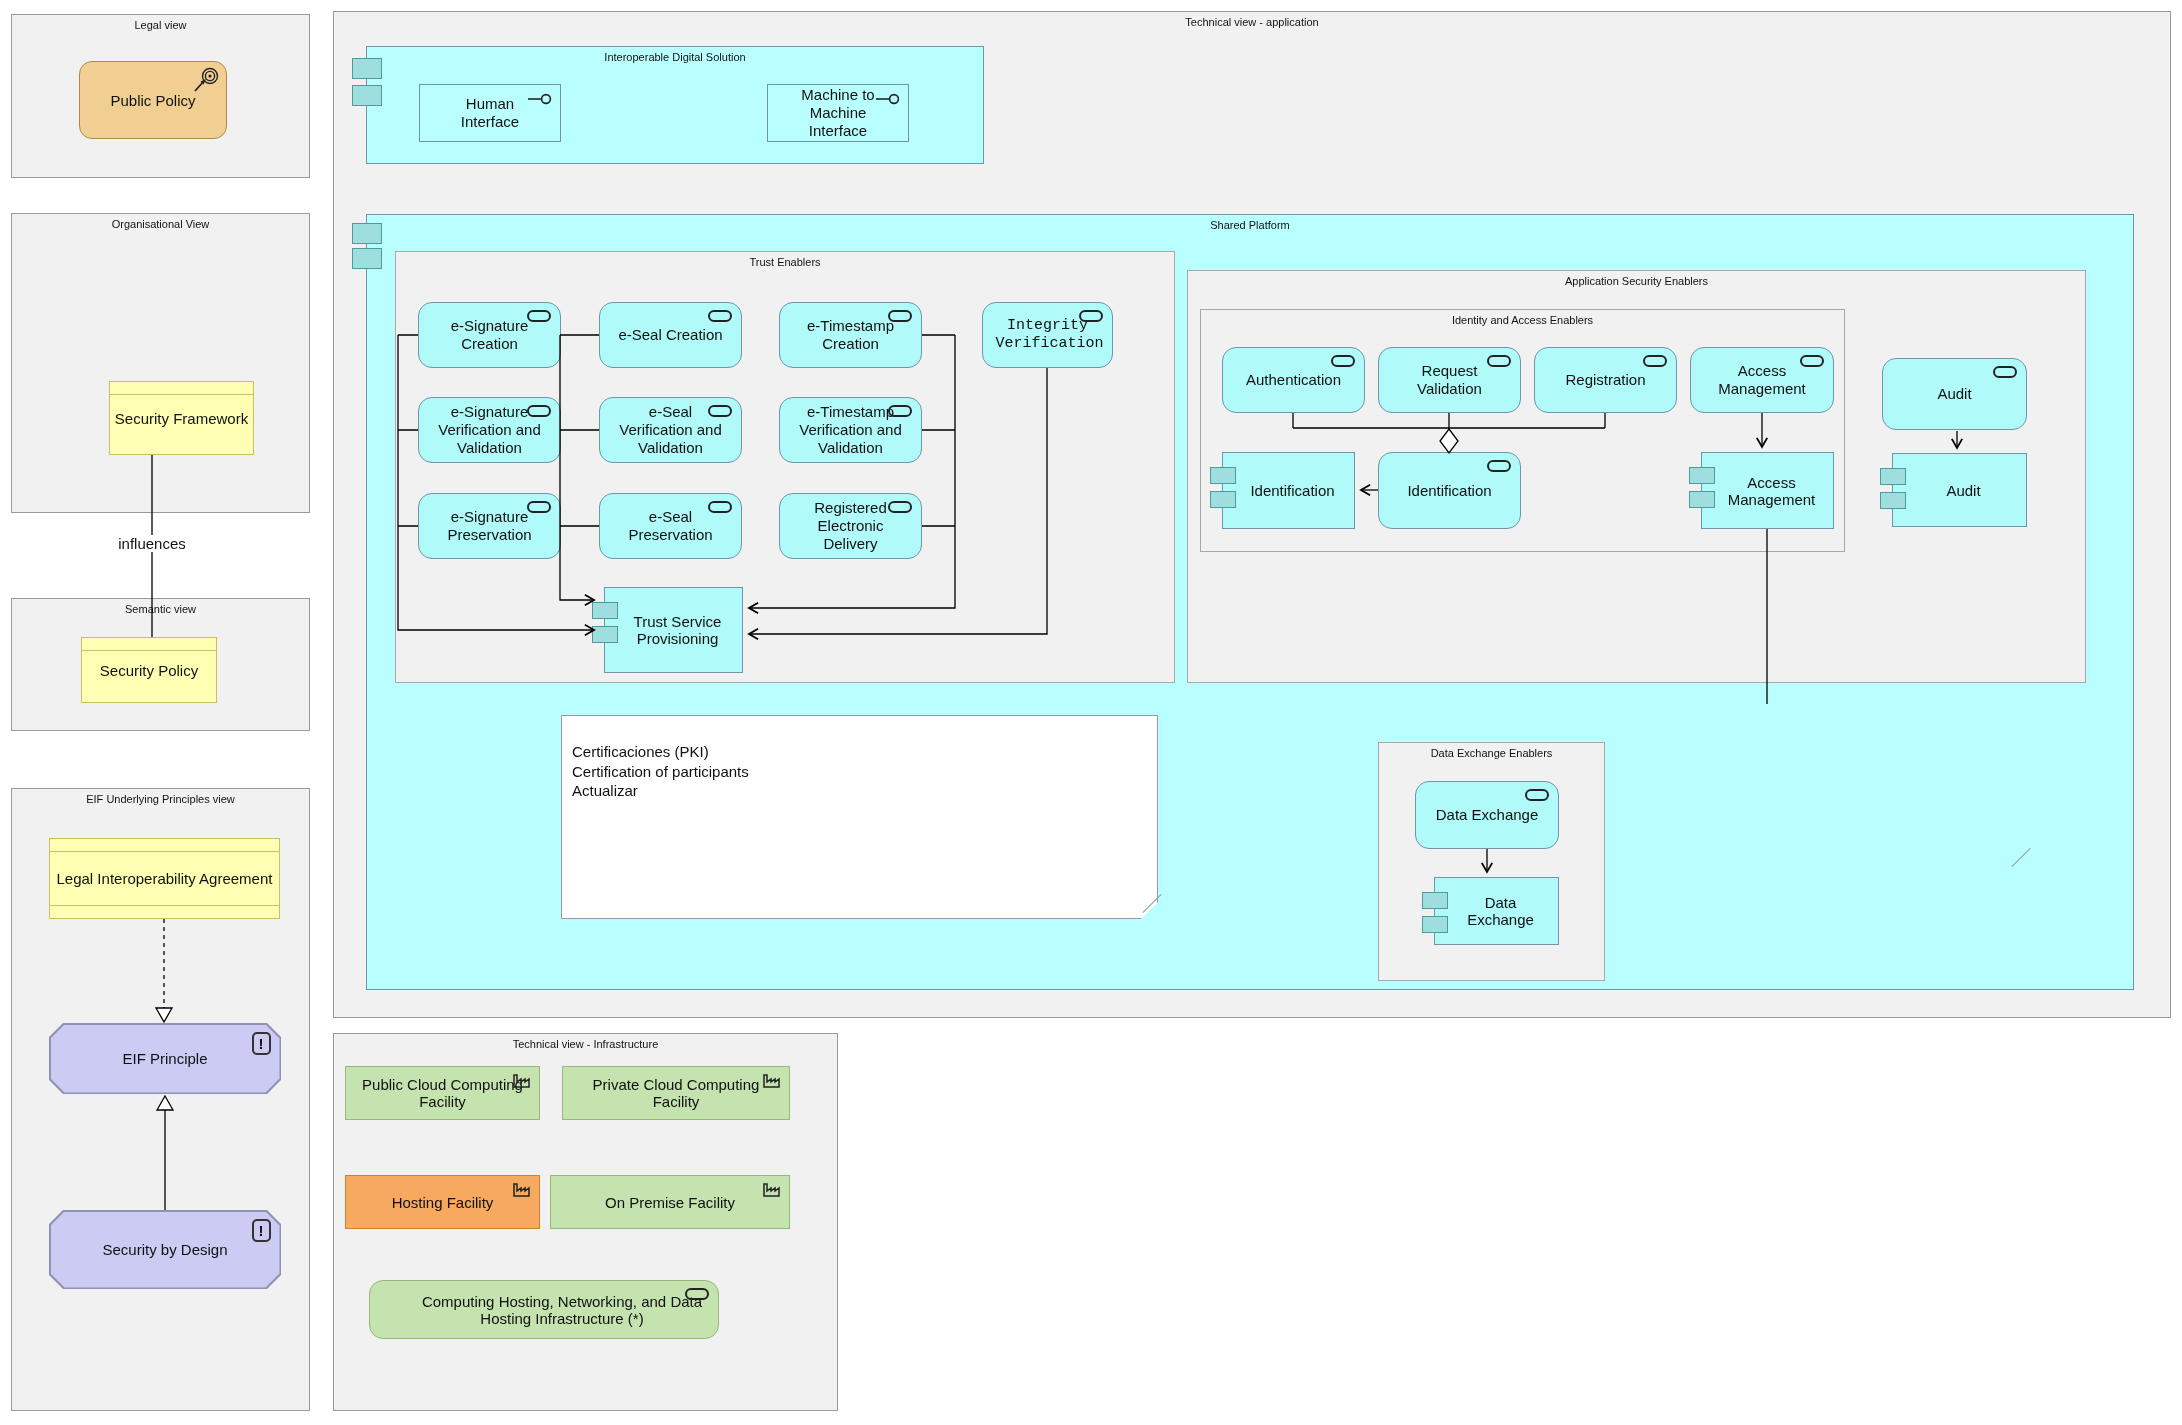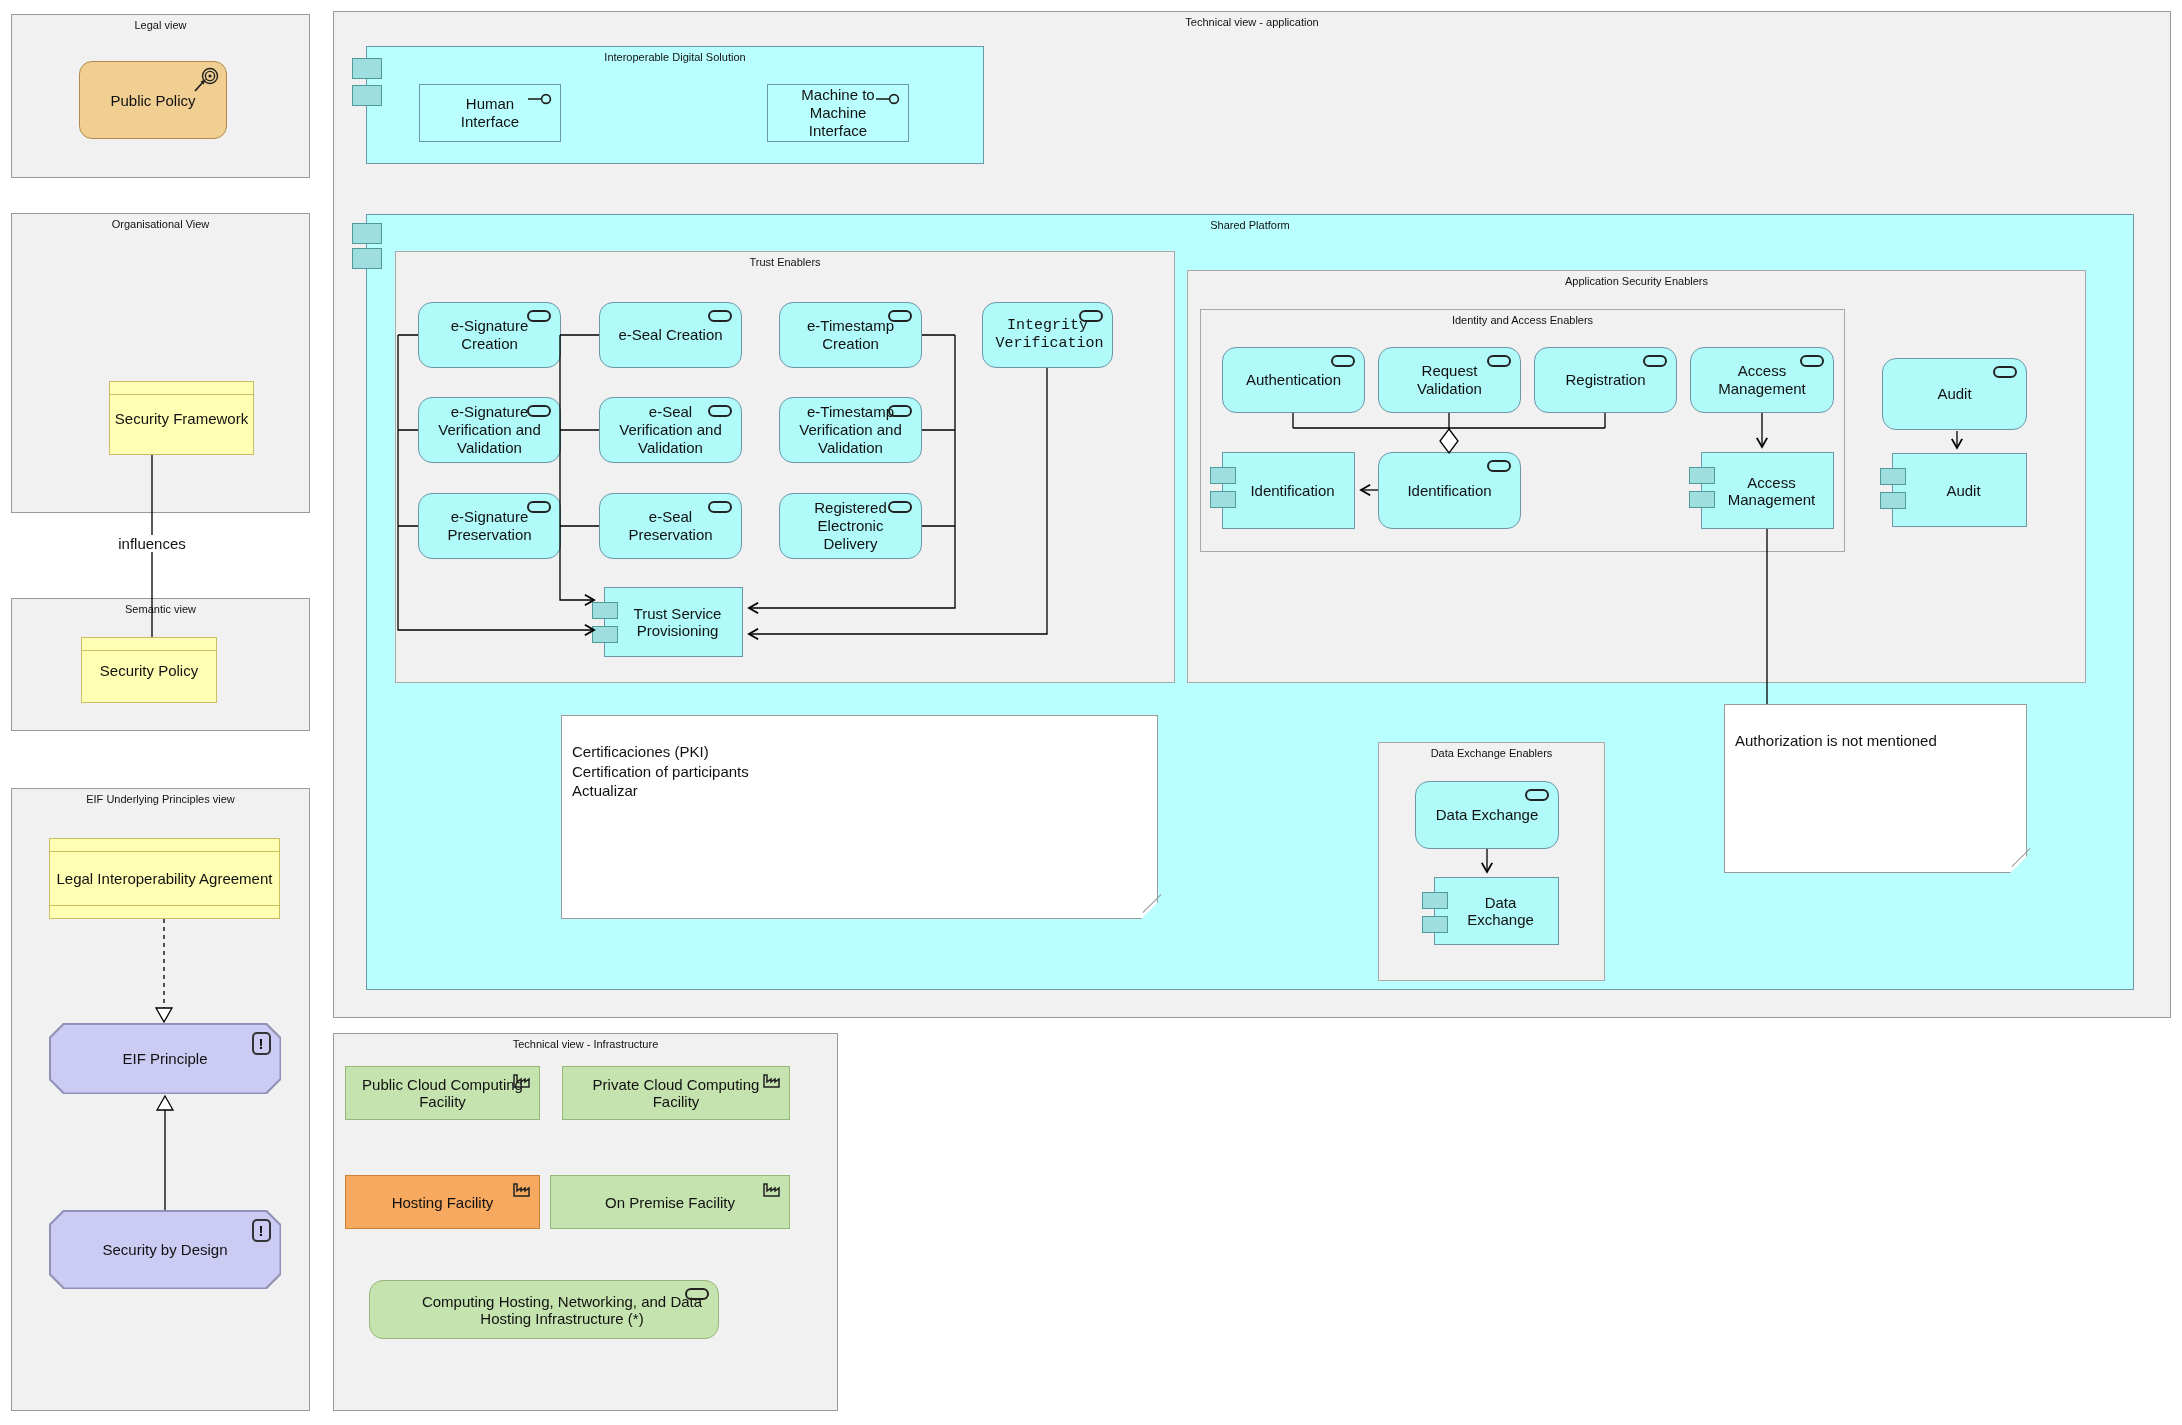--- a/index.html
+++ b/index.html
@@ -192,21 +192,21 @@
     <span class="lbl">e-Signature Preservation</span>
   </div>
   <div class="svc" style="left:599px;top:493px;width:143px;height:66px;">
     <span class="svc-icon"></span>
     <span class="lbl">e-Seal Preservation</span>
   </div>
   <div class="svc" style="left:779px;top:493px;width:143px;height:66px;">
     <span class="svc-icon"></span>
     <span class="lbl">Registered Electronic Delivery</span>
   </div>
-  <div class="comp" style="left:604px;top:587px;width:139px;height:70px;">
+  <div class="comp" style="left:604px;top:587px;width:139px;height:86px;">
     <div class="tab t1"></div>
     <div class="tab t2"></div>
     <span class="lbl">Trust Service Provisioning</span>
   </div>
 
   <div class="subgroup" style="left:1187px;top:270px;width:899px;height:413px;">
     <div class="group-title">Application Security Enablers</div>
   </div>
   <div class="subgroup" style="left:1200px;top:309px;width:645px;height:243px;background:#f1f1f1;">
     <div class="group-title">Identity and Access Enablers</div>
@@ -251,23 +251,20 @@
     <span class="lbl">Audit</span>
   </div>
 
   <div class="note" style="left:561px;top:715px;width:597px;height:204px;">
     <span>Certificaciones (PKI)
 Certification of participants
 Actualizar</span>
   </div>
   <div class="note-fold" style="left:1139px;top:903px;"></div>
 
-  <div class="note" style="left:1724px;top:704px;width:303px;height:169px;">
-    <span>Authorization is not mentioned</span>
-  </div>
   <div class="note-fold" style="left:2008px;top:857px;"></div>
 
   <div class="subgroup" style="left:1378px;top:742px;width:227px;height:239px;">
     <div class="group-title">Data Exchange Enablers</div>
   </div>
   <div class="svc" style="left:1415px;top:781px;width:144px;height:68px;">
     <span class="svc-icon"></span>
     <span class="lbl">Data Exchange</span>
   </div>
   <div class="comp" style="left:1434px;top:877px;width:125px;height:68px;">

